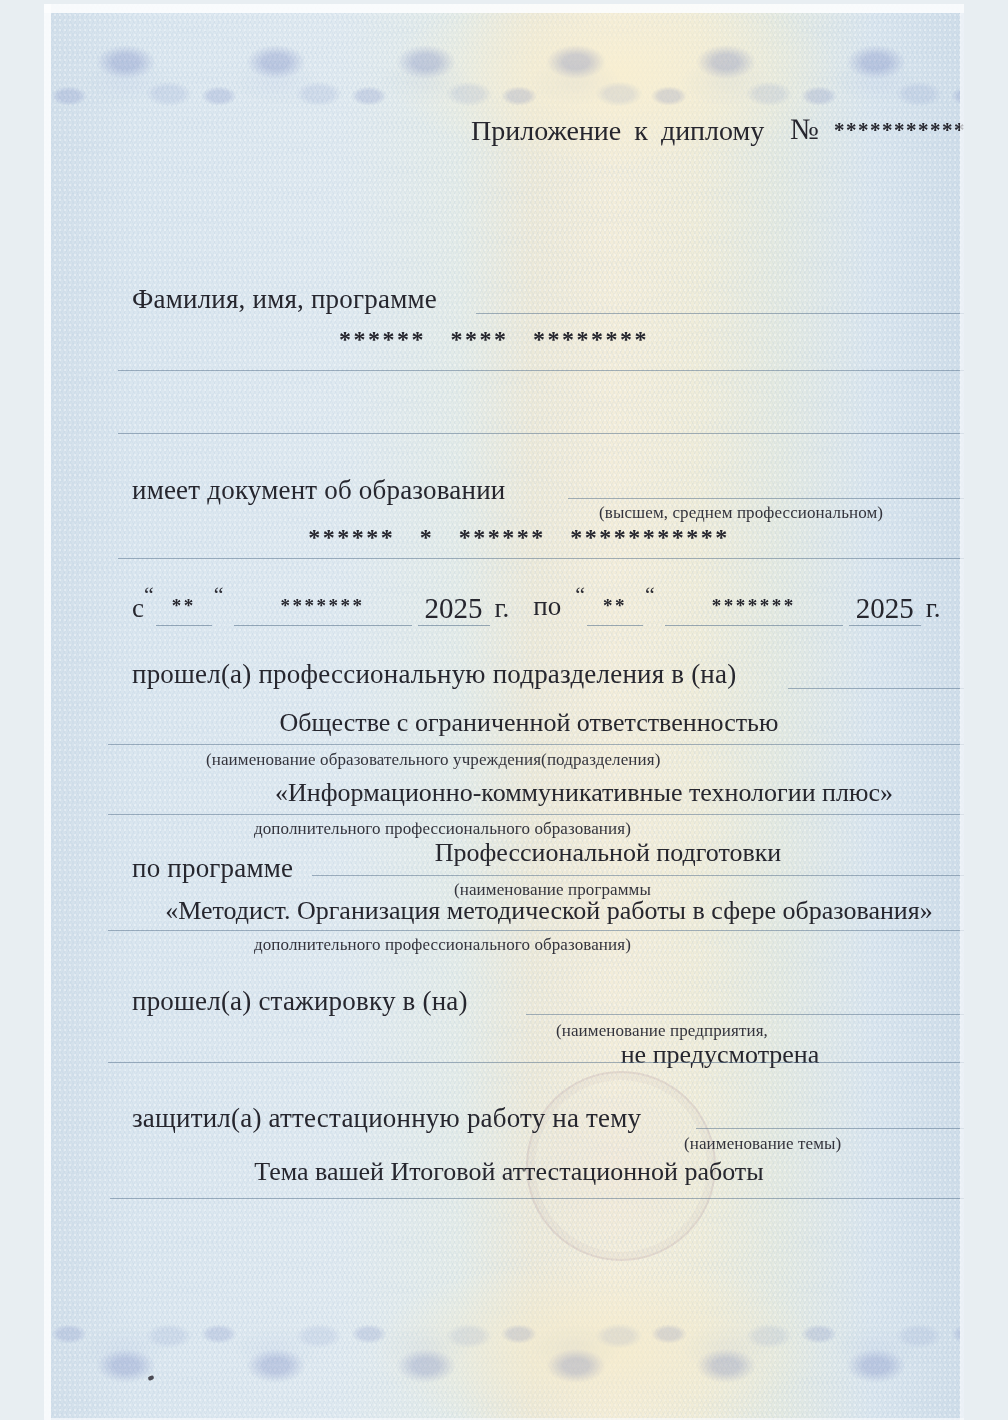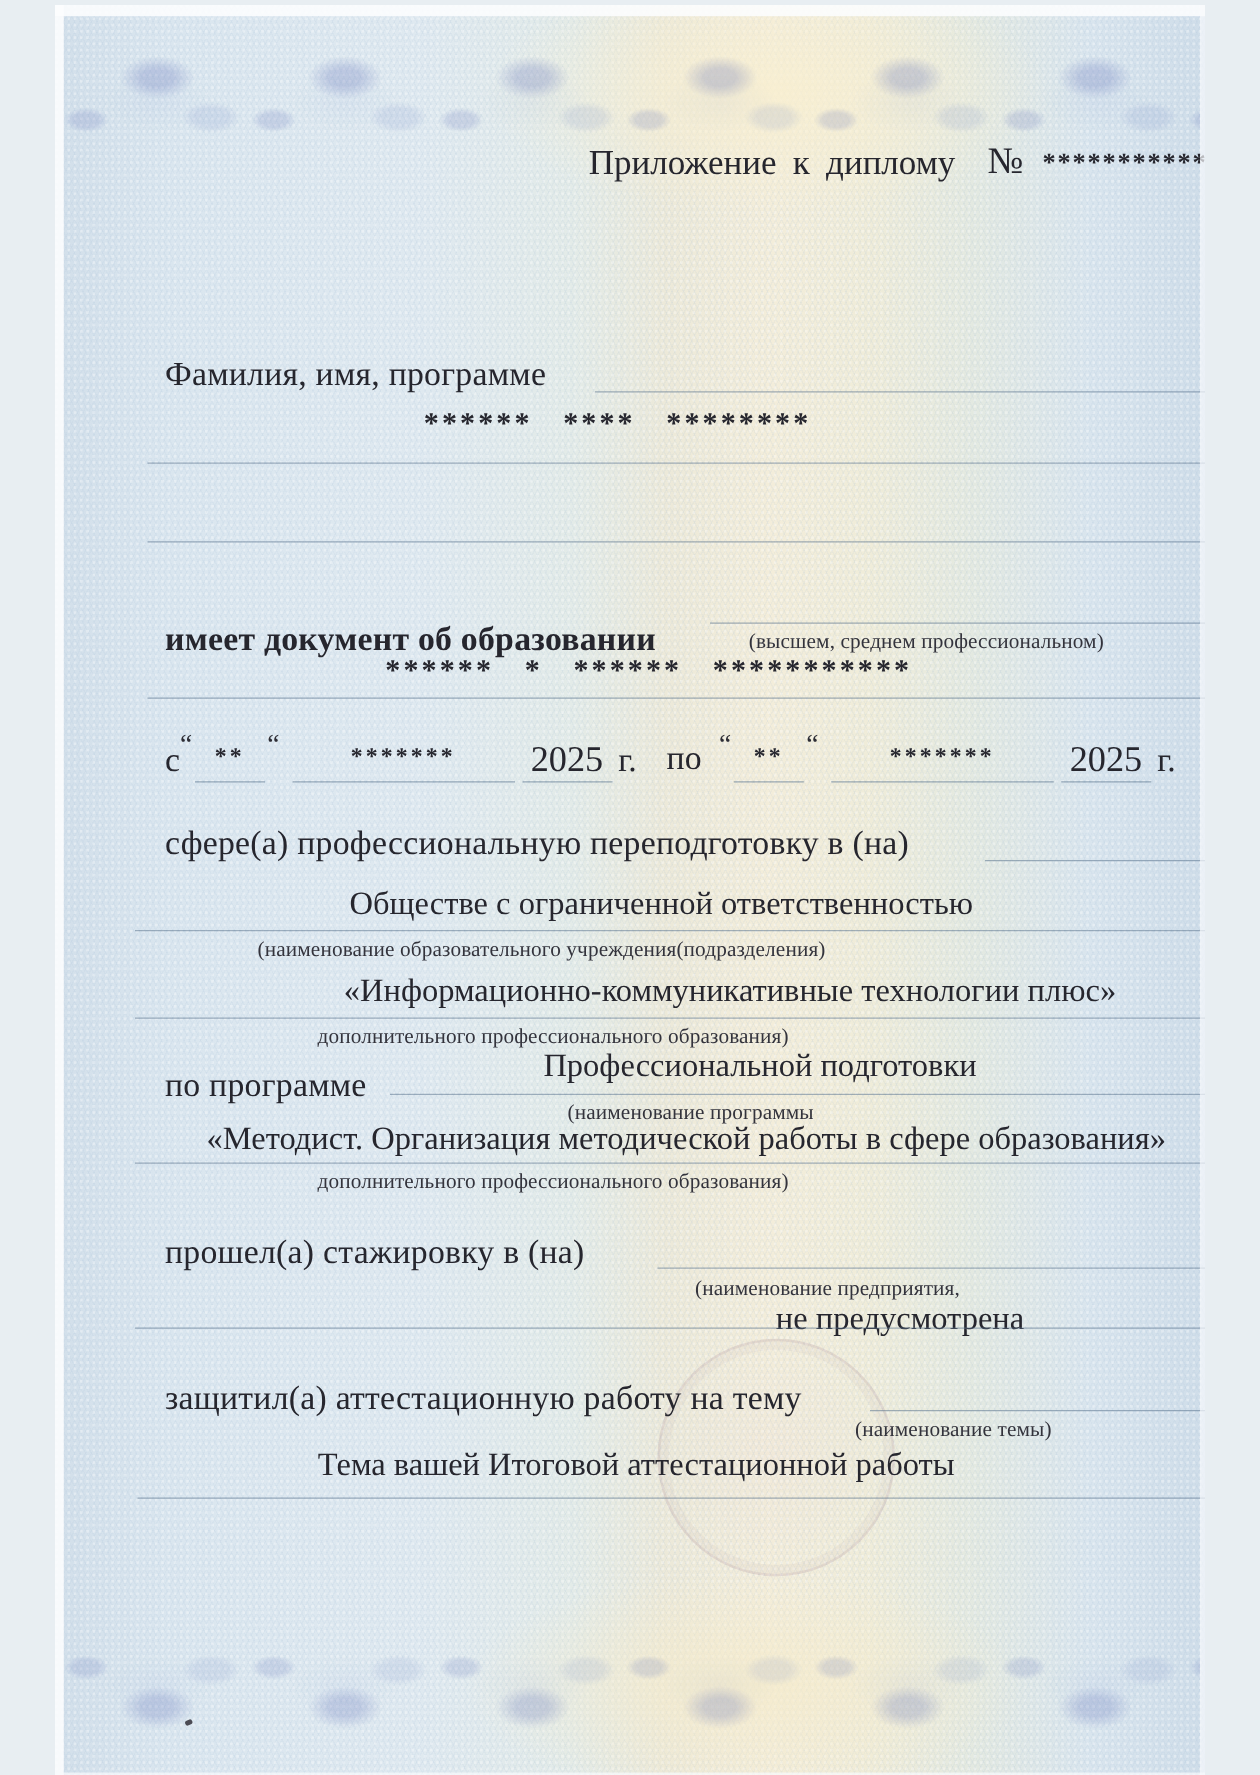--- a/index.html
+++ b/index.html
@@ -87,21 +87,21 @@
   <div class="abs title" style="left:427px;top:111px;">Приложение к диплому</div>
   <div class="abs numsign" style="left:746px;top:108px;">№</div>
   <div class="abs numstars" style="left:790px;top:115px;">************</div>
 
   <div class="abs lbl" style="left:88px;top:280px;">Фамилия, имя, программе</div>
   <div class="rule" style="left:432px;top:309px;width:490px;"></div>
   <div class="abs val stars" style="left:200px;top:322px;width:500px;font-size:24px;">****** **** ********</div>
   <div class="rule" style="left:74px;top:366px;width:856px;"></div>
   <div class="rule" style="left:74px;top:429px;width:850px;"></div>
 
-  <div class="abs lbl" style="left:88px;top:492px;font-weight:bold;">имеет документ об образовании</div>
+  <div class="abs lbl" style="left:88px;top:471px;">имеет документ об образовании</div>
   <div class="rule" style="left:524px;top:494px;width:400px;"></div>
   <div class="abs hint" style="left:555px;top:499px;width:380px;">(высшем, среднем профессиональном)</div>
   <div class="abs val stars" style="left:215px;top:520px;width:520px;font-size:24px;">****** * ****** ***********</div>
   <div class="rule" style="left:74px;top:554px;width:856px;"></div>
 
   <div class="dateline">
     <span class="w">с</span>
     <span class="q">“</span>
     <span class="blank day sm">**</span>
     <span class="q">“</span>
@@ -110,21 +110,21 @@
     <span class="w g">г.</span>
     <span class="w po">по</span>
     <span class="q">“</span>
     <span class="blank day sm">**</span>
     <span class="q">“</span>
     <span class="blank month sm">*******</span>
     <span class="blank yr">2025</span>
     <span class="w">г.</span>
   </div>
 
-  <div class="abs lbl" style="left:88px;top:655px;">сфере(а) профессиональную переподготовку в (на)</div>
+  <div class="abs lbl" style="left:88px;top:655px;">прошел(а) профессиональную подразделения в (на)</div>
   <div class="rule" style="left:744px;top:684px;width:180px;"></div>
   <div class="abs val" style="left:135px;top:704px;width:700px;">Обществе с ограниченной ответственностью</div>
   <div class="rule" style="left:64px;top:740px;width:864px;"></div>
   <div class="abs val" style="left:110px;top:774px;width:860px;">«Информационно-коммуникативные технологии плюс»</div>
   <div class="abs hint" style="left:162px;top:746px;width:700px;">(наименование образовательного учреждения(подразделения)</div>
   <div class="rule" style="left:64px;top:810px;width:864px;"></div>
   <div class="abs hint" style="left:210px;top:815px;width:600px;">дополнительного профессионального образования)</div>
 
   <div class="abs val" style="left:314px;top:834px;width:500px;">Профессиональной подготовки</div>
   <div class="abs lbl" style="left:88px;top:849px;">по программе</div>

